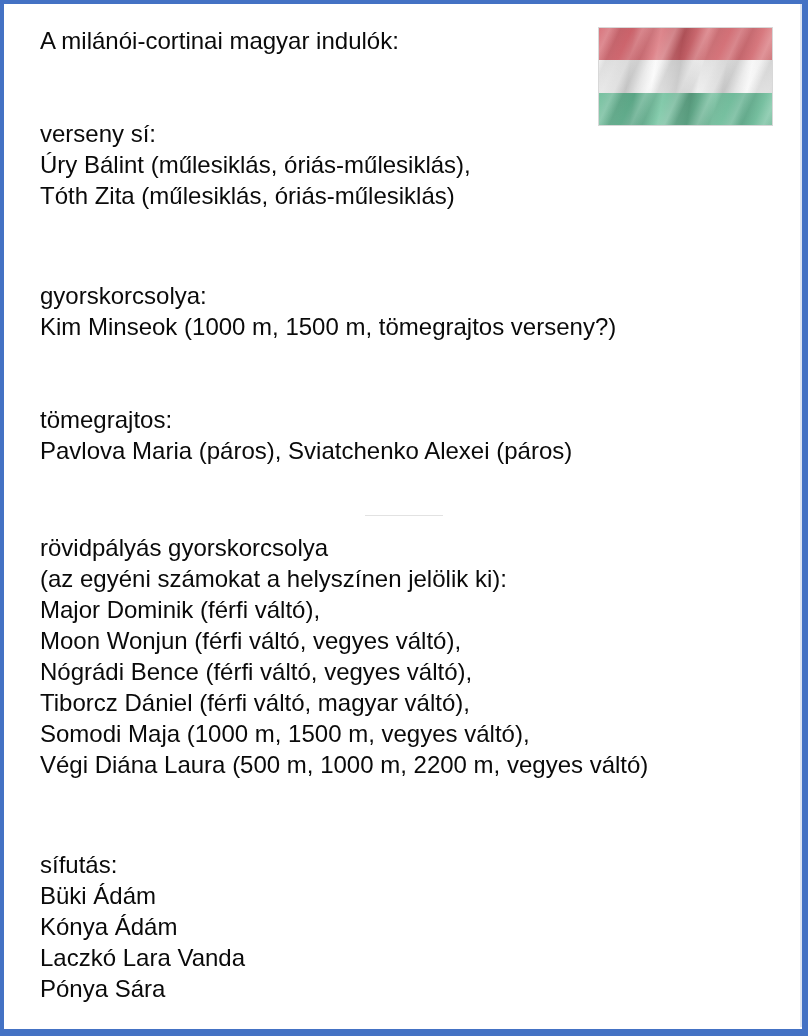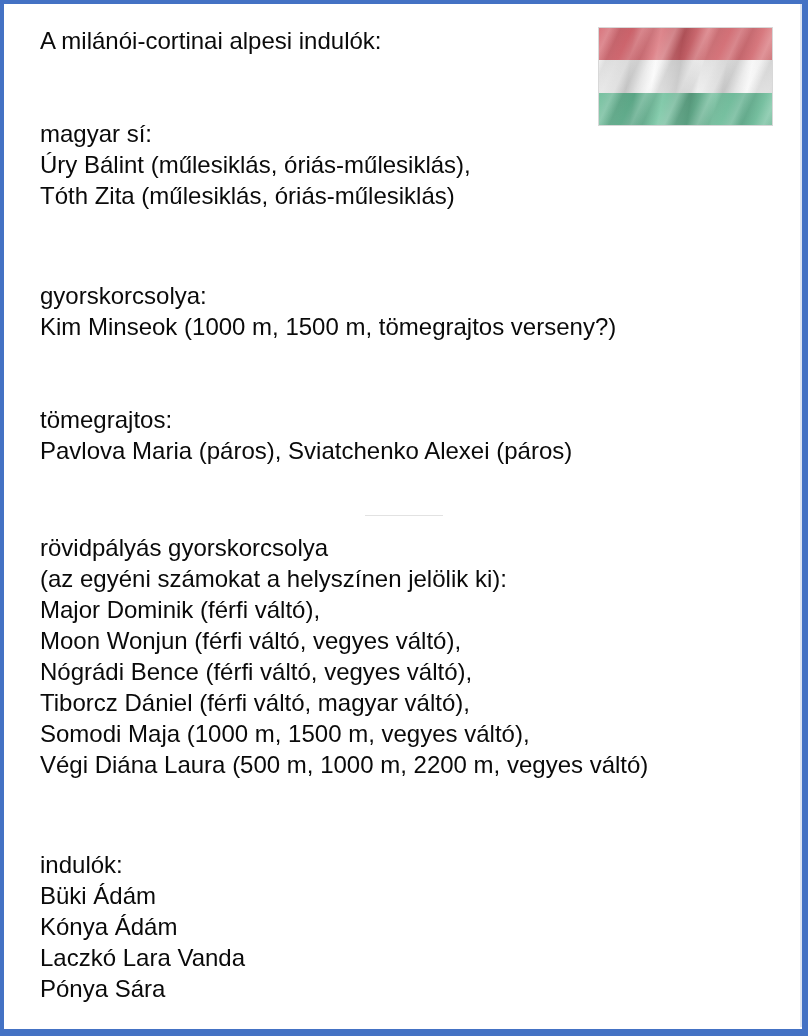--- a/index.html
+++ b/index.html
@@ -98,39 +98,39 @@
 <div class="flag">
   <div class="stripe red"></div>
   <div class="stripe white"></div>
   <div class="stripe green"></div>
   <div class="sheen"></div>
 </div>
 
 <div class="divider"></div>
 
 <div class="content">
-  <div class="line" style="top:25px">A milánói-cortinai alpesi indulók:</div>
+  <div class="line" style="top:25px">A milánói-cortinai magyar indulók:</div>
 
-  <div class="line" style="top:118px">magyar sí:</div>
+  <div class="line" style="top:118px">verseny sí:</div>
   <div class="line" style="top:149px">Úry Bálint (műlesiklás, óriás-műlesiklás),</div>
   <div class="line" style="top:180px">Tóth Zita (műlesiklás, óriás-műlesiklás)</div>
 
   <div class="line" style="top:280px">gyorskorcsolya:</div>
   <div class="line" style="top:311px">Kim Minseok (1000 m, 1500 m, tömegrajtos verseny?)</div>
 
   <div class="line" style="top:404px">tömegrajtos:</div>
   <div class="line" style="top:435px">Pavlova Maria (páros), Sviatchenko Alexei (páros)</div>
 
   <div class="line" style="top:532px">rövidpályás gyorskorcsolya</div>
   <div class="line" style="top:563px">(az egyéni számokat a helyszínen jelölik ki):</div>
   <div class="line" style="top:594px">Major Dominik (férfi váltó),</div>
   <div class="line" style="top:625px">Moon Wonjun (férfi váltó, vegyes váltó),</div>
   <div class="line" style="top:656px">Nógrádi Bence (férfi váltó, vegyes váltó),</div>
   <div class="line" style="top:687px">Tiborcz Dániel (férfi váltó, magyar váltó),</div>
   <div class="line" style="top:718px">Somodi Maja (1000 m, 1500 m, vegyes váltó),</div>
   <div class="line" style="top:749px">Végi Diána Laura (500 m, 1000 m, 2200 m, vegyes váltó)</div>
 
-  <div class="line" style="top:849px">indulók:</div>
+  <div class="line" style="top:849px">sífutás:</div>
   <div class="line" style="top:880px">Büki Ádám</div>
   <div class="line" style="top:911px">Kónya Ádám</div>
   <div class="line" style="top:942px">Laczkó Lara Vanda</div>
   <div class="line" style="top:973px">Pónya Sára</div>
 </div>
 
 </body></html>

